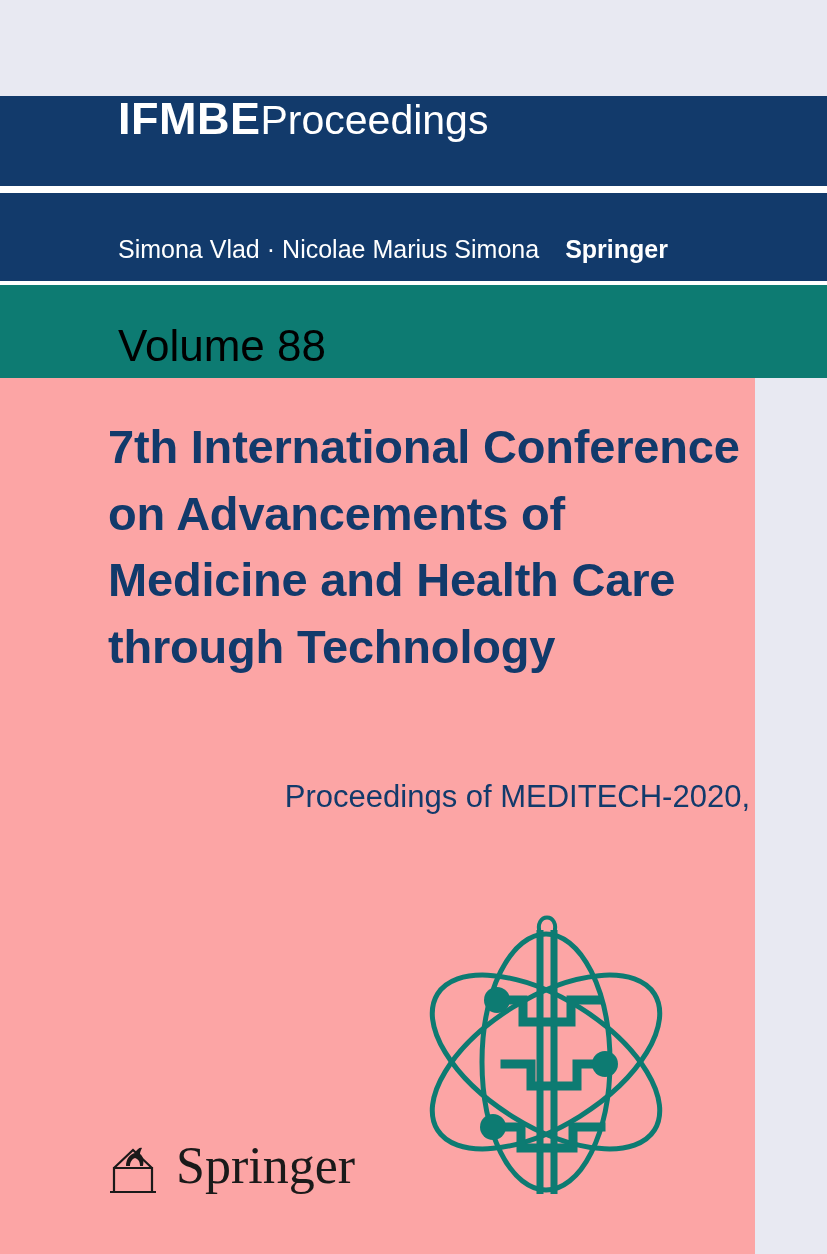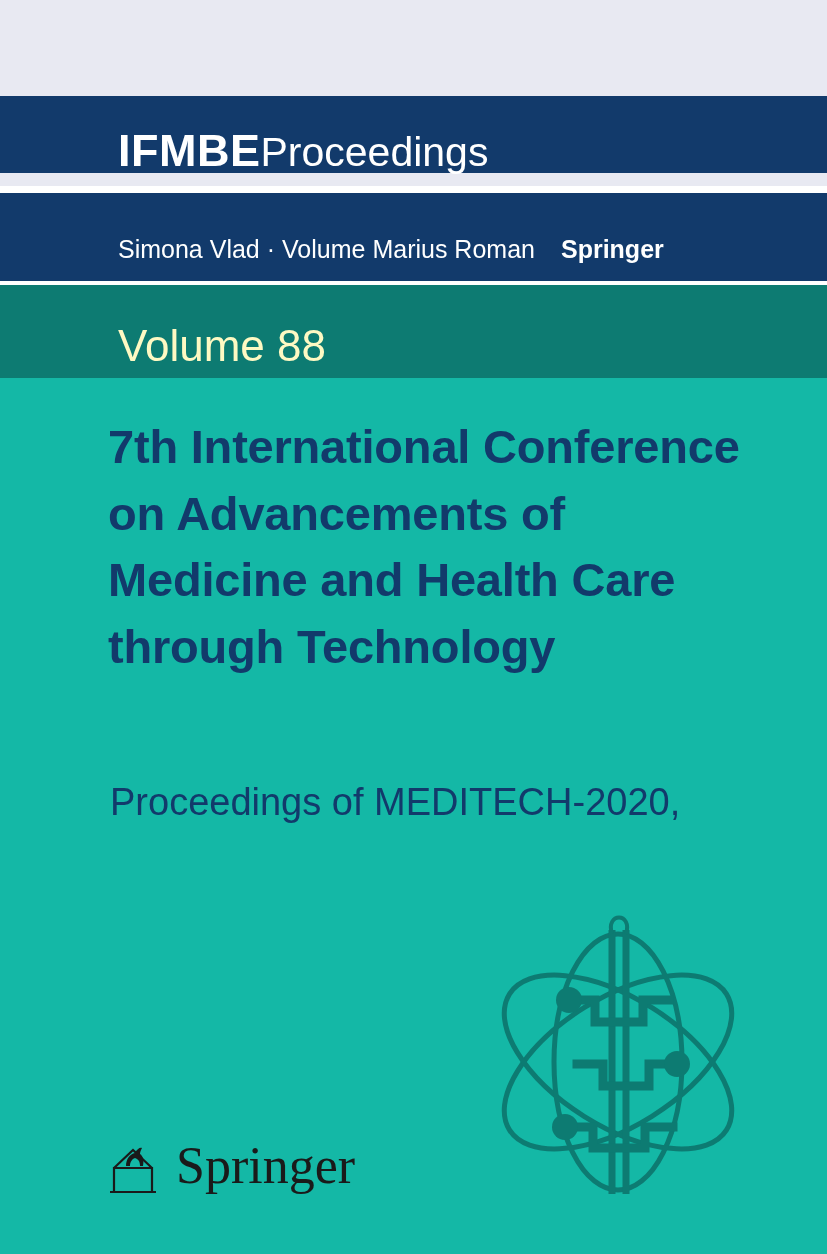--- a/index.html
+++ b/index.html
@@ -24,24 +24,24 @@
     left: 0; top: 0;
     width: 827px;
     height: 96px;
     background: #e8e9f2;
   }
   
   .band-ifmbe {
     position: absolute;
     left: 0; top: 96px;
     width: 827px;
-    height: 77px;
+    height: 90px;
     background: #123a6b;
     display: flex;
-    align-items: flex-end;
+    align-items: flex-start;
   }
   .band-ifmbe .inner {
     padding-left: 118px;
     display: flex;
     align-items: baseline;
     color: #ffffff;
   }
   .ifmbe-strong {
     font-size: 45px;
     font-weight: bold;
@@ -95,54 +95,55 @@
     position: absolute;
     left: 0; top: 285px;
     width: 827px;
     height: 93px;
     background: #0d7b72;
     display: flex;
     align-items: center;
   }
   .band-volume .inner {
     padding-left: 118px;
-    color: #fef9c3;
+    color: #000000;
     font-size: 44px;
     font-weight: normal;
     line-height: 1;
     margin-top: 28px;
   }
   
   .title-area {
     position: absolute;
     left: 0; top: 378px;
-    width: 827px;
+    width: 755px;
     height: 876px;
-    background: #14b8a6;
+    background: #fca5a5;
   }
   .book-title {
     position: absolute;
     left: 108px;
     top: 36px;
     width: 660px;
     color: #123a6b;
     font-size: 47px;
     font-weight: bold;
     line-height: 1.42;
     letter-spacing: -0.2px;
   }
   .book-subtitle {
     position: absolute;
     left: 110px;
     top: 395px;
     width: 640px;
     color: #123a6b;
-    font-size: 38px;
+    font-size: 31px;
     font-weight: normal;
     line-height: 1.55;
+    text-align: right;
   }
   
   .emblem {
     position: absolute;
     right: 64px;
     bottom: 52px;
     width: 290px;
     height: 330px;
   }
   
@@ -175,21 +176,21 @@
       <span class="ifmbe-light">Proceedings</span>
     </div>
   </div>
 
   <div class="sep-white-1"></div>
 
   <div class="band-editors">
     <div class="inner">
       <span class="editors-names">Simona Vlad</span>
       <span class="editors-sep">·</span>
-      <span class="editors-names">Volume Marius Roman</span>
+      <span class="editors-names">Nicolae Marius Simona</span>
       <span class="editors-label">Springer</span>
     </div>
   </div>
 
   <div class="sep-white-2"></div>
 
   <div class="band-volume">
     <div class="inner">Volume 88</div>
   </div>
 

